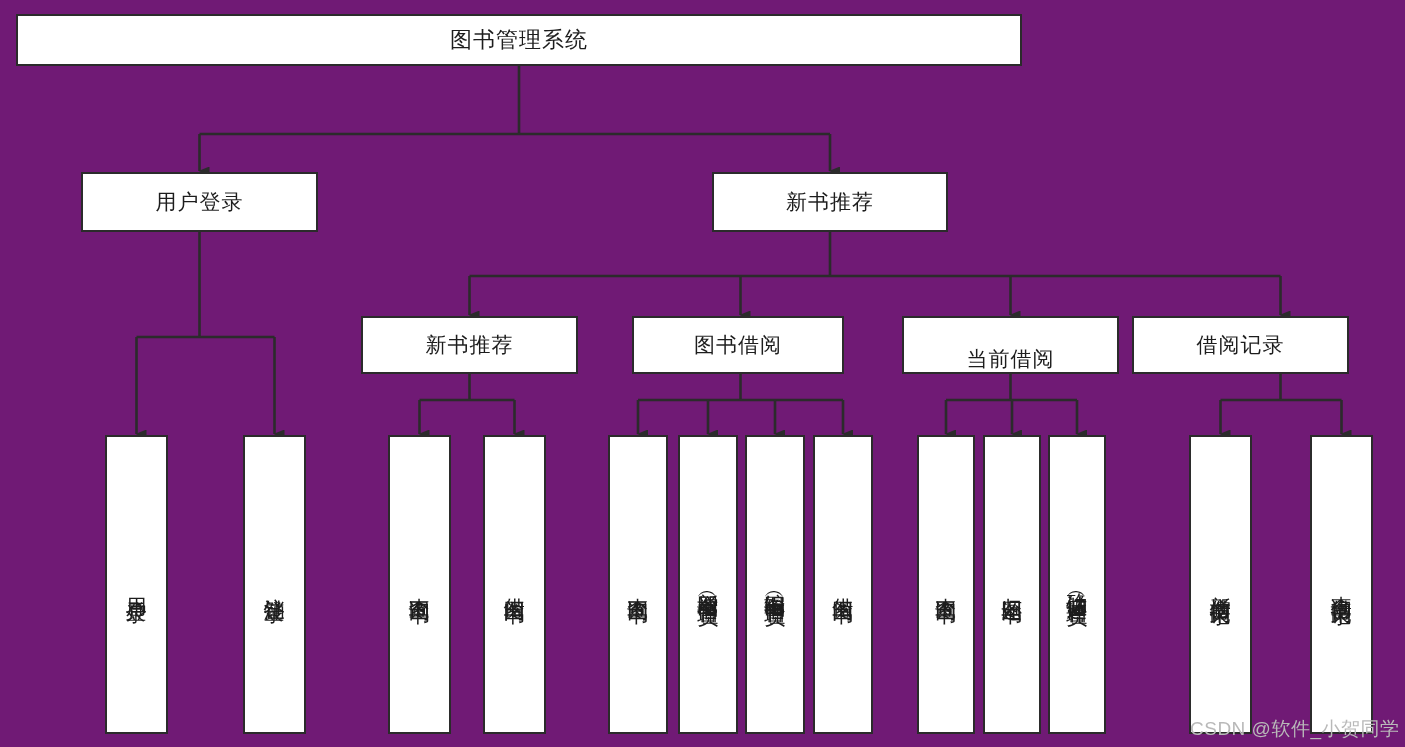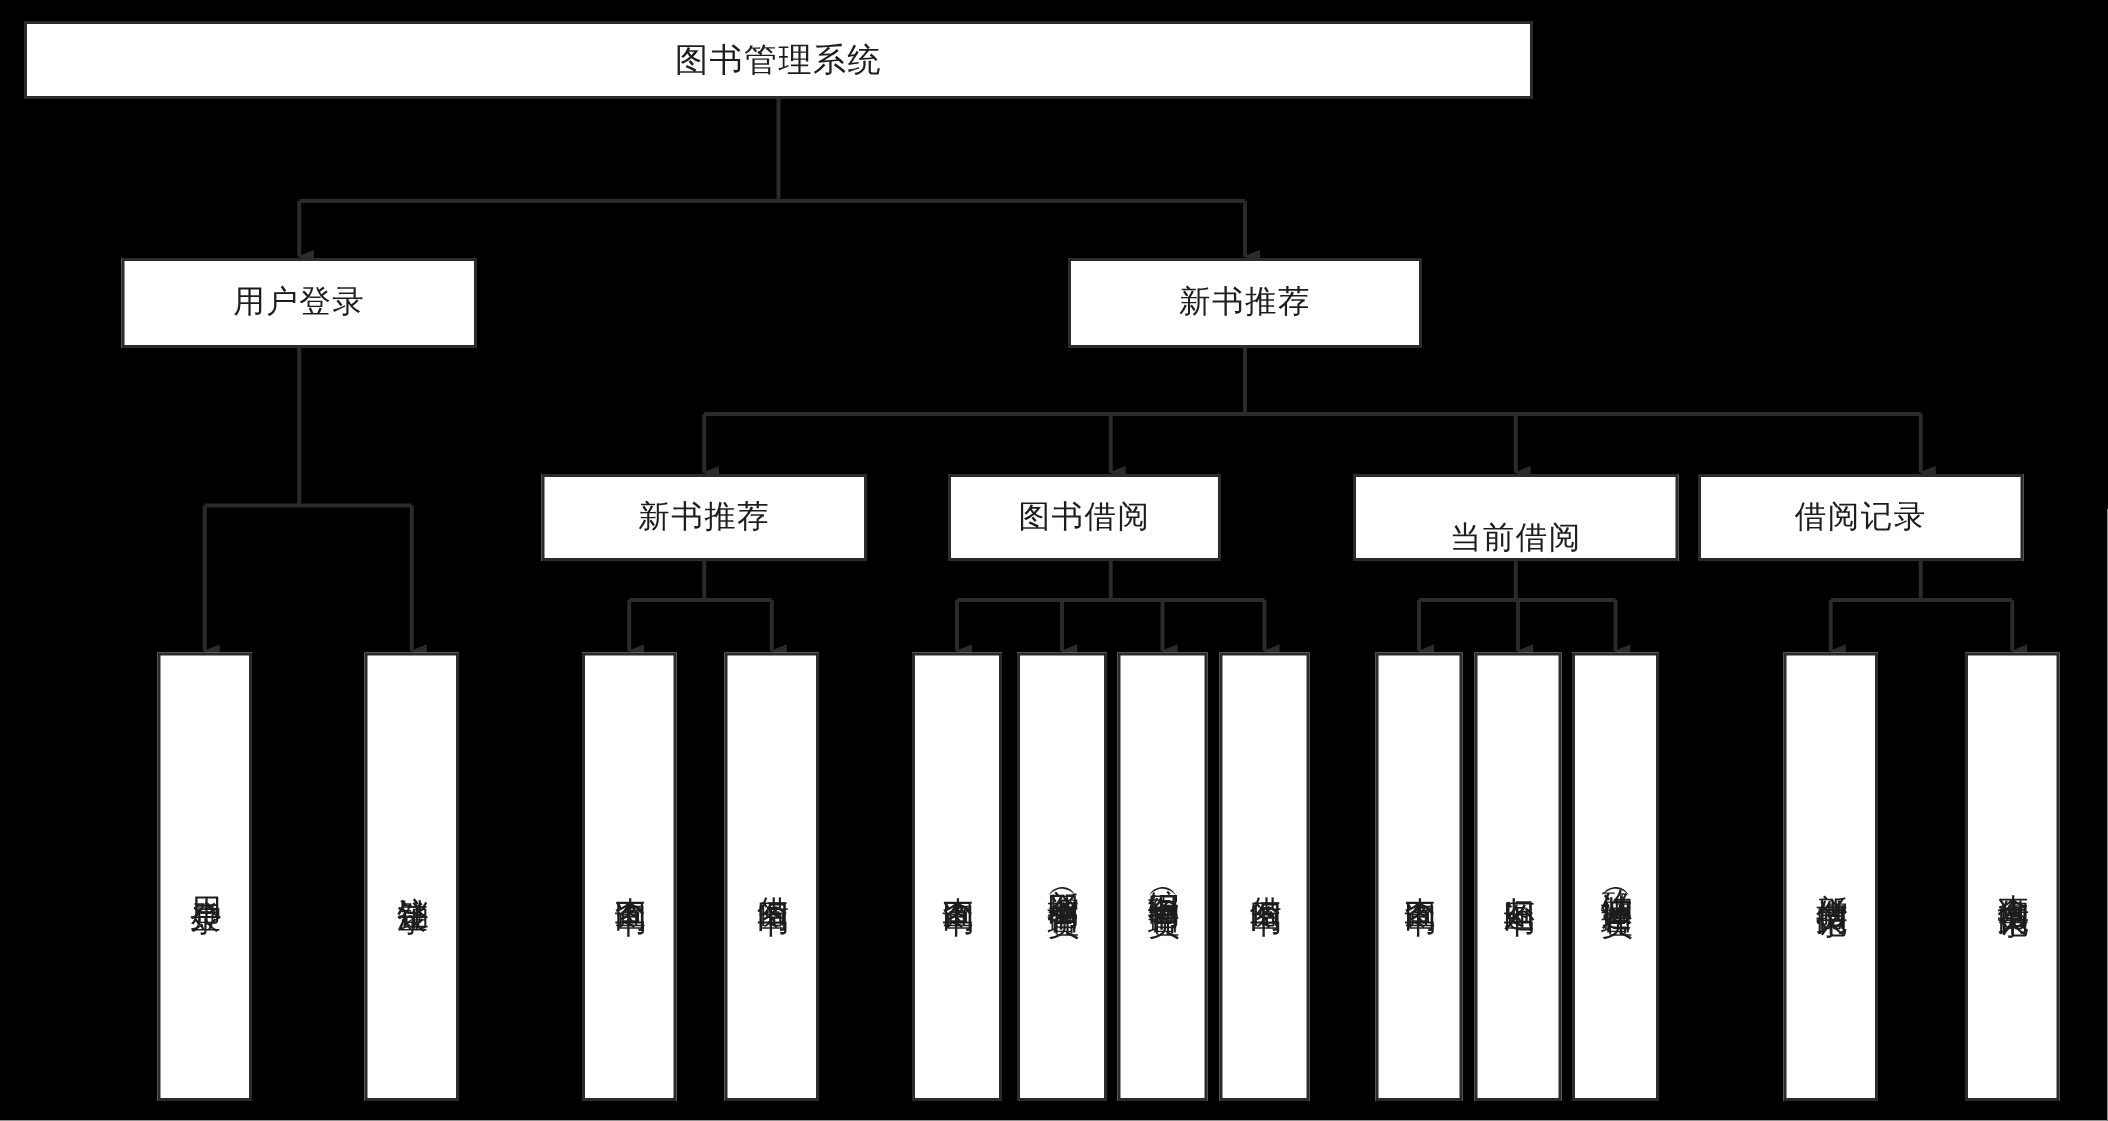--- a/index.html
+++ b/index.html
@@ -7,21 +7,21 @@
     padding: 0;
     background: #ffffff;
   }
   body {
     font-family: "Liberation Sans", "DejaVu Sans", sans-serif;
   }
   #canvas {
     position: relative;
     width: 1405px;
     height: 747px;
-    background: #000000;
+    background: #701a75;
     overflow: hidden;
   }
   #edges {
     position: absolute;
     left: 0;
     top: 0;
     width: 1405px;
     height: 747px;
     pointer-events: none;
   }
@@ -119,21 +119,21 @@
       </div>
       <div class="node horiz" style="left: 81px; top: 172px; width: 237px; height: 60px;">
         <span>用户登录</span>
       </div>
       <div class="node horiz" style="left: 712px; top: 172px; width: 236px; height: 60px;">
         <span>新书推荐</span>
       </div>
       <div class="node horiz" style="left: 361px; top: 316px; width: 217px; height: 58px;">
         <span>新书推荐</span>
       </div>
-      <div class="node horiz" style="left: 632px; top: 316px; width: 182px; height: 58px;">
+      <div class="node horiz" style="left: 632px; top: 316px; width: 212px; height: 58px;">
         <span>图书借阅</span>
       </div>
       <div class="node horiz" style="left: 902px; top: 316px; width: 217px; height: 58px; align-items: flex-end;">
         <span>当前借阅</span>
       </div>
       <div class="node horiz" style="left: 1132px; top: 316px; width: 217px; height: 58px;">
         <span>借阅记录</span>
       </div>
       <div class="node vert" style="left: 105px; top: 435px; width: 63px; height: 299px;">
         <span class="vtext">用户登录</span>
@@ -169,13 +169,14 @@
         <span class="vtext">确认归还（管理员）</span>
       </div>
       <div class="node vert" style="left: 1189px; top: 435px; width: 63px; height: 299px;">
         <span class="vtext">新增借阅记录</span>
       </div>
       <div class="node vert" style="left: 1310px; top: 435px; width: 63px; height: 299px;">
         <span class="vtext">查询借阅记录</span>
       </div>
     </div>
 
+  <div class="watermark" style="left: 1190px; top: 716px; color: rgb(185, 185, 185);">CSDN @软件_小贺同学</div>
 </div>
 
 </body></html>

